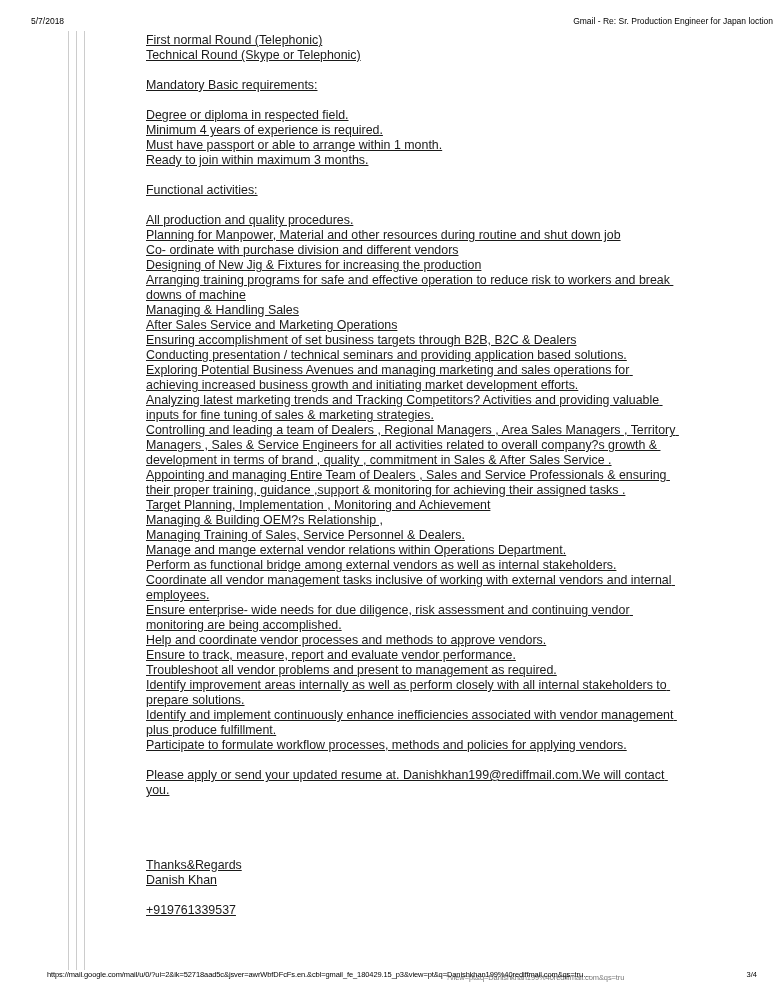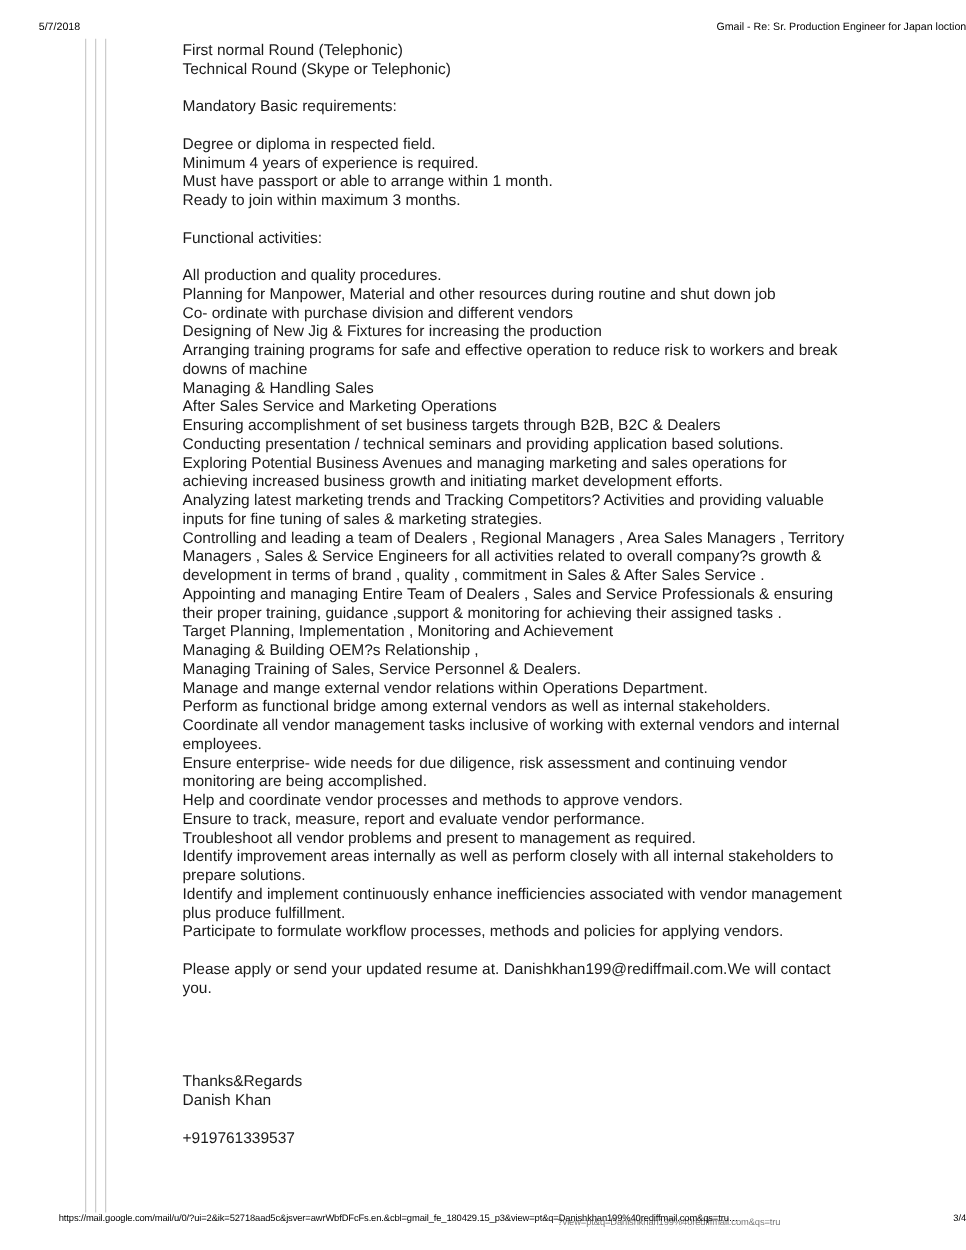--- a/index.html
+++ b/index.html
@@ -56,21 +56,21 @@
   .print-footer .ftr-url {
     position: absolute;
     left: 34px;
     top: 0;
     white-space: nowrap;
     letter-spacing: -0.1px;
     padding-left: 13px;
   }
   .print-footer .ftr-page {
     position: absolute;
-    right: 0px;
+    right: 16px;
     top: 0;
     white-space: nowrap;
   }
   
   .quote-bars {
     position: absolute;
     left: 68px;
     top: 31px;
     height: 939px;
     width: 24px;
@@ -92,20 +92,21 @@
     top: 33px;
     width: 530px;
     font-size: 12.4px;
     line-height: 15px;
     color: #1a1a1a;
     white-space: pre-wrap;
   }
   .body-text p {
     margin: 0 0 0 0;
     padding: 0;
+    text-decoration: underline;
   }
   .body-text p.gap {
     height: 15px;
   }
   .body-text p.biggap {
     height: 60px;
   }
   .overflow-url {
     position: absolute;
     left: 420px;

